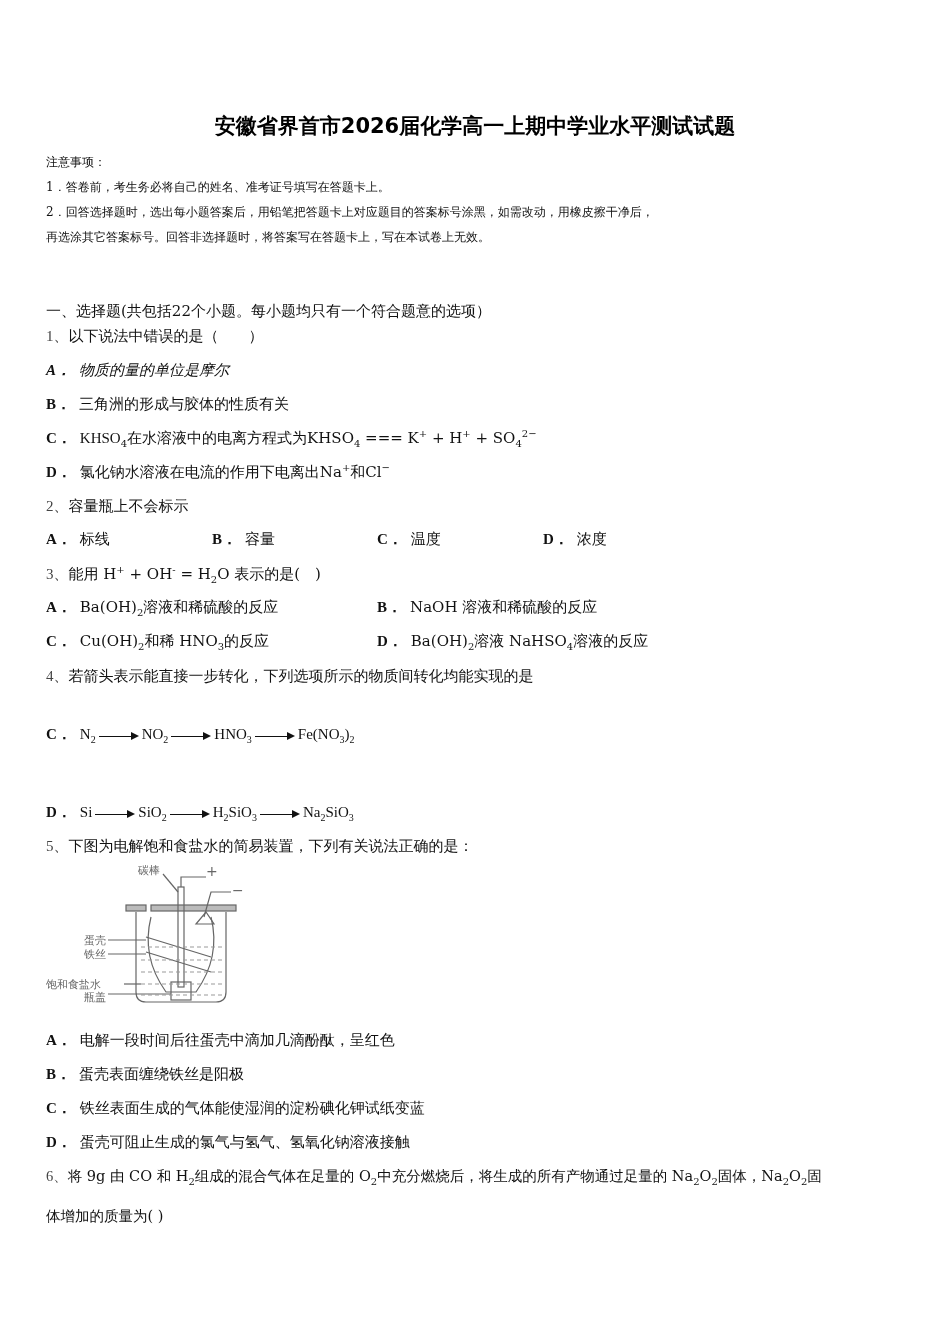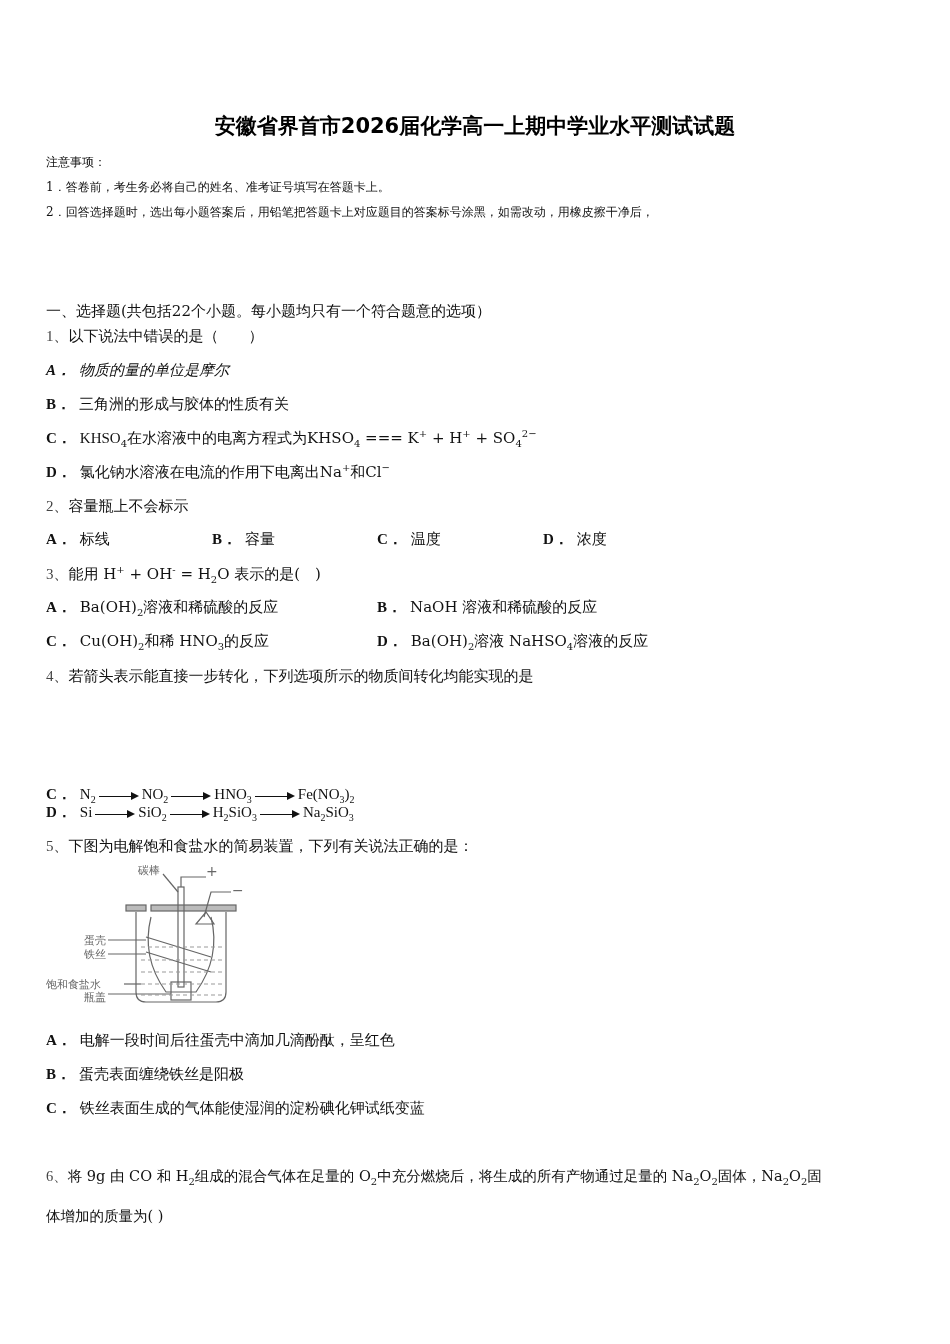--- a/index.html
+++ b/index.html
@@ -25,20 +25,21 @@
 </head>
 <body>
 
 <div class="page">
 
   <div class="title">安徽省界首市2026届化学高一上期中学业水平测试试题</div>
 
   <div class="line notice" style="top:152px;">注意事项：</div>
   <div class="line notice" style="top:177px;">1．答卷前，考生务必将自己的姓名、准考证号填写在答题卡上。</div>
   <div class="line notice" style="top:202px;">2．回答选择题时，选出每小题答案后，用铅笔把答题卡上对应题目的答案标号涂黑，如需改动，用橡皮擦干净后，</div>
+  <div class="line notice" style="top:227px;">再选涂其它答案标号。回答非选择题时，将答案写在答题卡上，写在本试卷上无效。</div>
 
   <div class="line" style="top:301px;">一、选择题(共包括22个小题。每小题均只有一个符合题意的选项）</div>
 
   <div class="line" style="top:326px;">
     <span class="qnum">1、</span><span>以下说法中错误的是（　　）</span>
   </div>
   <div class="line" style="top:360px;font-style:italic;">
     <span class="opt-label">A．</span><span>物质的量的单位是摩尔</span>
   </div>
   <div class="line" style="top:394px;">
@@ -79,21 +80,21 @@
   <div class="col" style="left:46px; top:632px;">
     <span class="opt-label">C．</span><span>Cu(OH)</span><sub>2</sub><span>和稀 HNO</span><sub>3</sub><span>的反应</span>
   </div>
   <div class="col" style="left:377px; top:632px;">
     <span class="opt-label">D．</span><span>Ba(OH)</span><sub>2</sub><span>溶液 NaHSO</span><sub>4</sub><span>溶液的反应</span>
   </div>
 
   <div class="line" style="top:666px;">
     <span class="qnum">4、</span><span>若箭头表示能直接一步转化，下列选项所示的物质间转化均能实现的是</span>
   </div>
-  <div class="line mono" style="top:784px;">
+  <div class="line mono" style="top:724px;">
     <span class="opt-label">C．</span><span>N</span><sub>2</sub><span class="arrow"></span><span>NO</span><sub>2</sub><span class="arrow"></span><span>HNO</span><sub>3</sub><span class="arrow"></span><span>Fe(NO</span><sub>3</sub><span>)</span><sub>2</sub>
   </div>
   <div class="line mono" style="top:802px;">
     <span class="opt-label">D．</span><span>Si</span><span class="arrow"></span><span>SiO</span><sub>2</sub><span class="arrow"></span><span>H</span><sub>2</sub><span>SiO</span><sub>3</sub><span class="arrow"></span><span>Na</span><sub>2</sub><span>SiO</span><sub>3</sub>
   </div>
 
   <div class="line" style="top:836px;">
     <span class="qnum">5、</span><span>下图为电解饱和食盐水的简易装置，下列有关说法正确的是：</span>
   </div>
 
@@ -146,19 +147,22 @@
 
   <div class="line" style="top:1030px;">
     <span class="opt-label">A．</span><span>电解一段时间后往蛋壳中滴加几滴酚酞，呈红色</span>
   </div>
   <div class="line" style="top:1064px;">
     <span class="opt-label">B．</span><span>蛋壳表面缠绕铁丝是阳极</span>
   </div>
   <div class="line" style="top:1098px;text-align:center;">
     <span class="opt-label">C．</span><span>铁丝表面生成的气体能使湿润的淀粉碘化钾试纸变蓝</span>
   </div>
+  <div class="line" style="top:1132px;">
+    <span class="opt-label">D．</span><span>蛋壳可阻止生成的氯气与氢气、氢氧化钠溶液接触</span>
+  </div>
 
   <div class="line" style="top:1166px; font-size:14.5px;">
     <span class="qnum">6、</span><span>将 9g 由 CO 和 H</span><sub>2</sub><span>组成的混合气体在足量的 O</span><sub>2</sub><span>中充分燃烧后，将生成的所有产物通过足量的 Na</span><sub>2</sub><span>O</span><sub>2</sub><span>固体，Na</span><sub>2</sub><span>O</span><sub>2</sub><span>固</span>
   </div>
   <div class="line" style="top:1206px; font-size:14.5px;">体增加的质量为( )</div>
 
 </div>
 
 </body></html>

